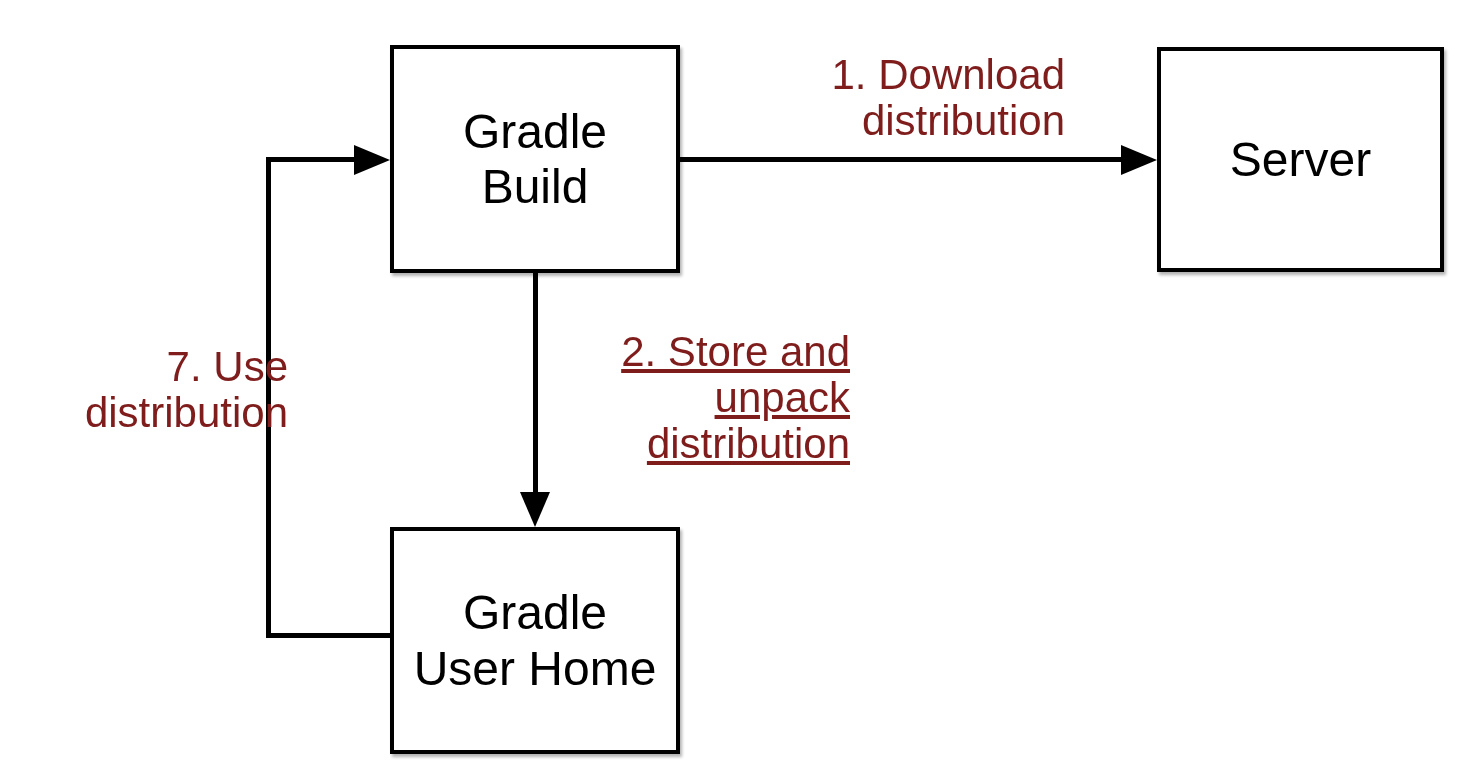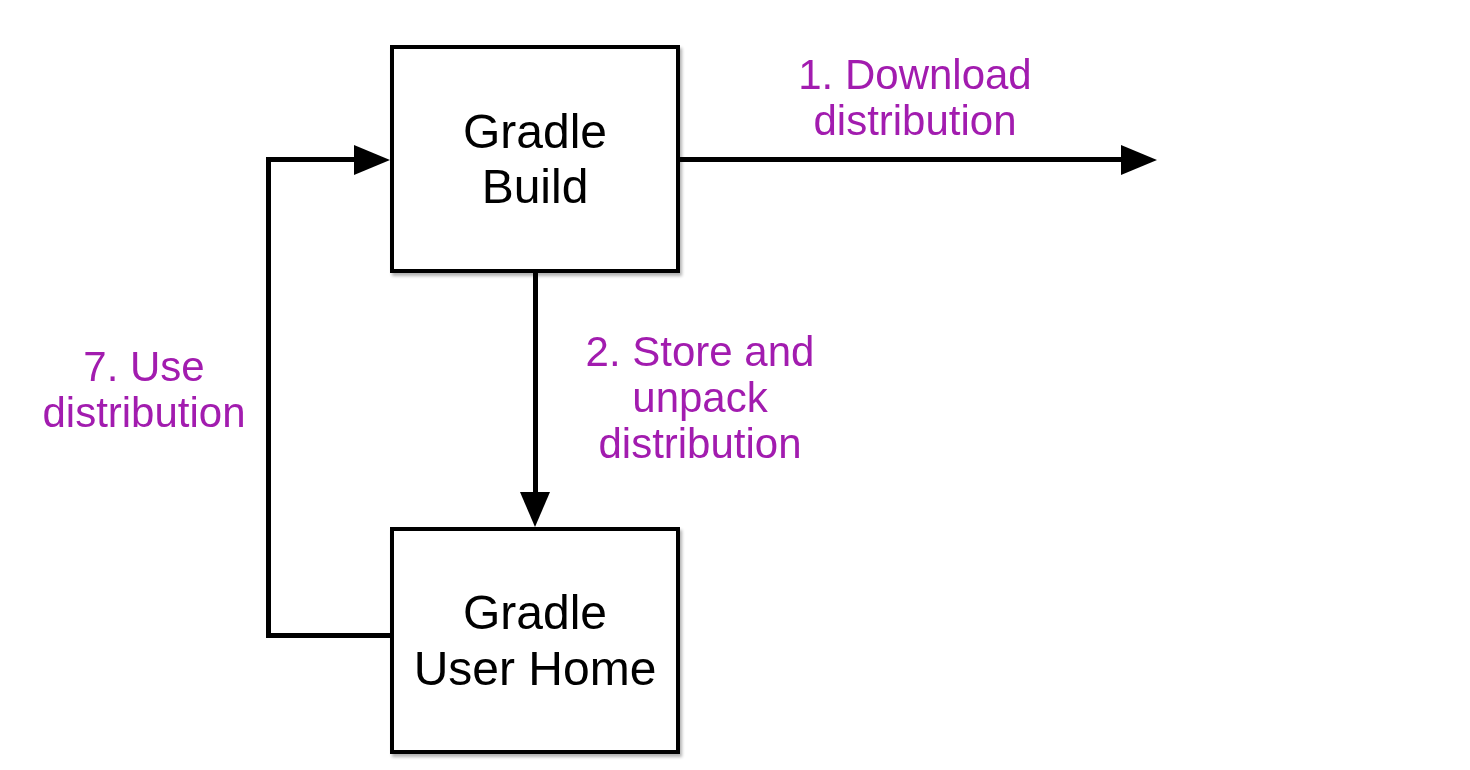--- a/index.html
+++ b/index.html
@@ -68,38 +68,41 @@
     width: 0; height: 0;
     border-top: 15px solid transparent;
     border-bottom: 15px solid transparent;
     border-left: 36px solid #000000;
   }
 
   .edge-label {
     position: absolute;
     font-size: 42px;
     line-height: 46px;
-    text-align: center;
+    text-align: right;
     white-space: pre-line;
-    color: #a21caf;
+    color: #7f1d1d;
   }
   #label-download { left: 765px; top: 52px;  width: 300px; }
-  #label-store    { left: 550px; top: 329px; width: 300px; }
+  #label-store    { left: 550px; top: 329px; width: 300px; text-decoration: underline; }
   #label-use      { left: 0px;   top: 344px; width: 288px; }
 </style>
 </head>
 <body>
 
 <div class="canvas">
 
   <div class="node" id="node-gradle-build">
     <span class="node-label">Gradle
 Build</span>
   </div>
 
+  <div class="node" id="node-server">
+    <span class="node-label">Server</span>
+  </div>
 
   <div class="node" id="node-gradle-user-home">
     <span class="node-label">Gradle
 User Home</span>
   </div>
 
   <div class="seg" id="seg-download-h"></div>
   <div id="ah-download"></div>
   <div class="edge-label" id="label-download">1. Download
 distribution</div>

